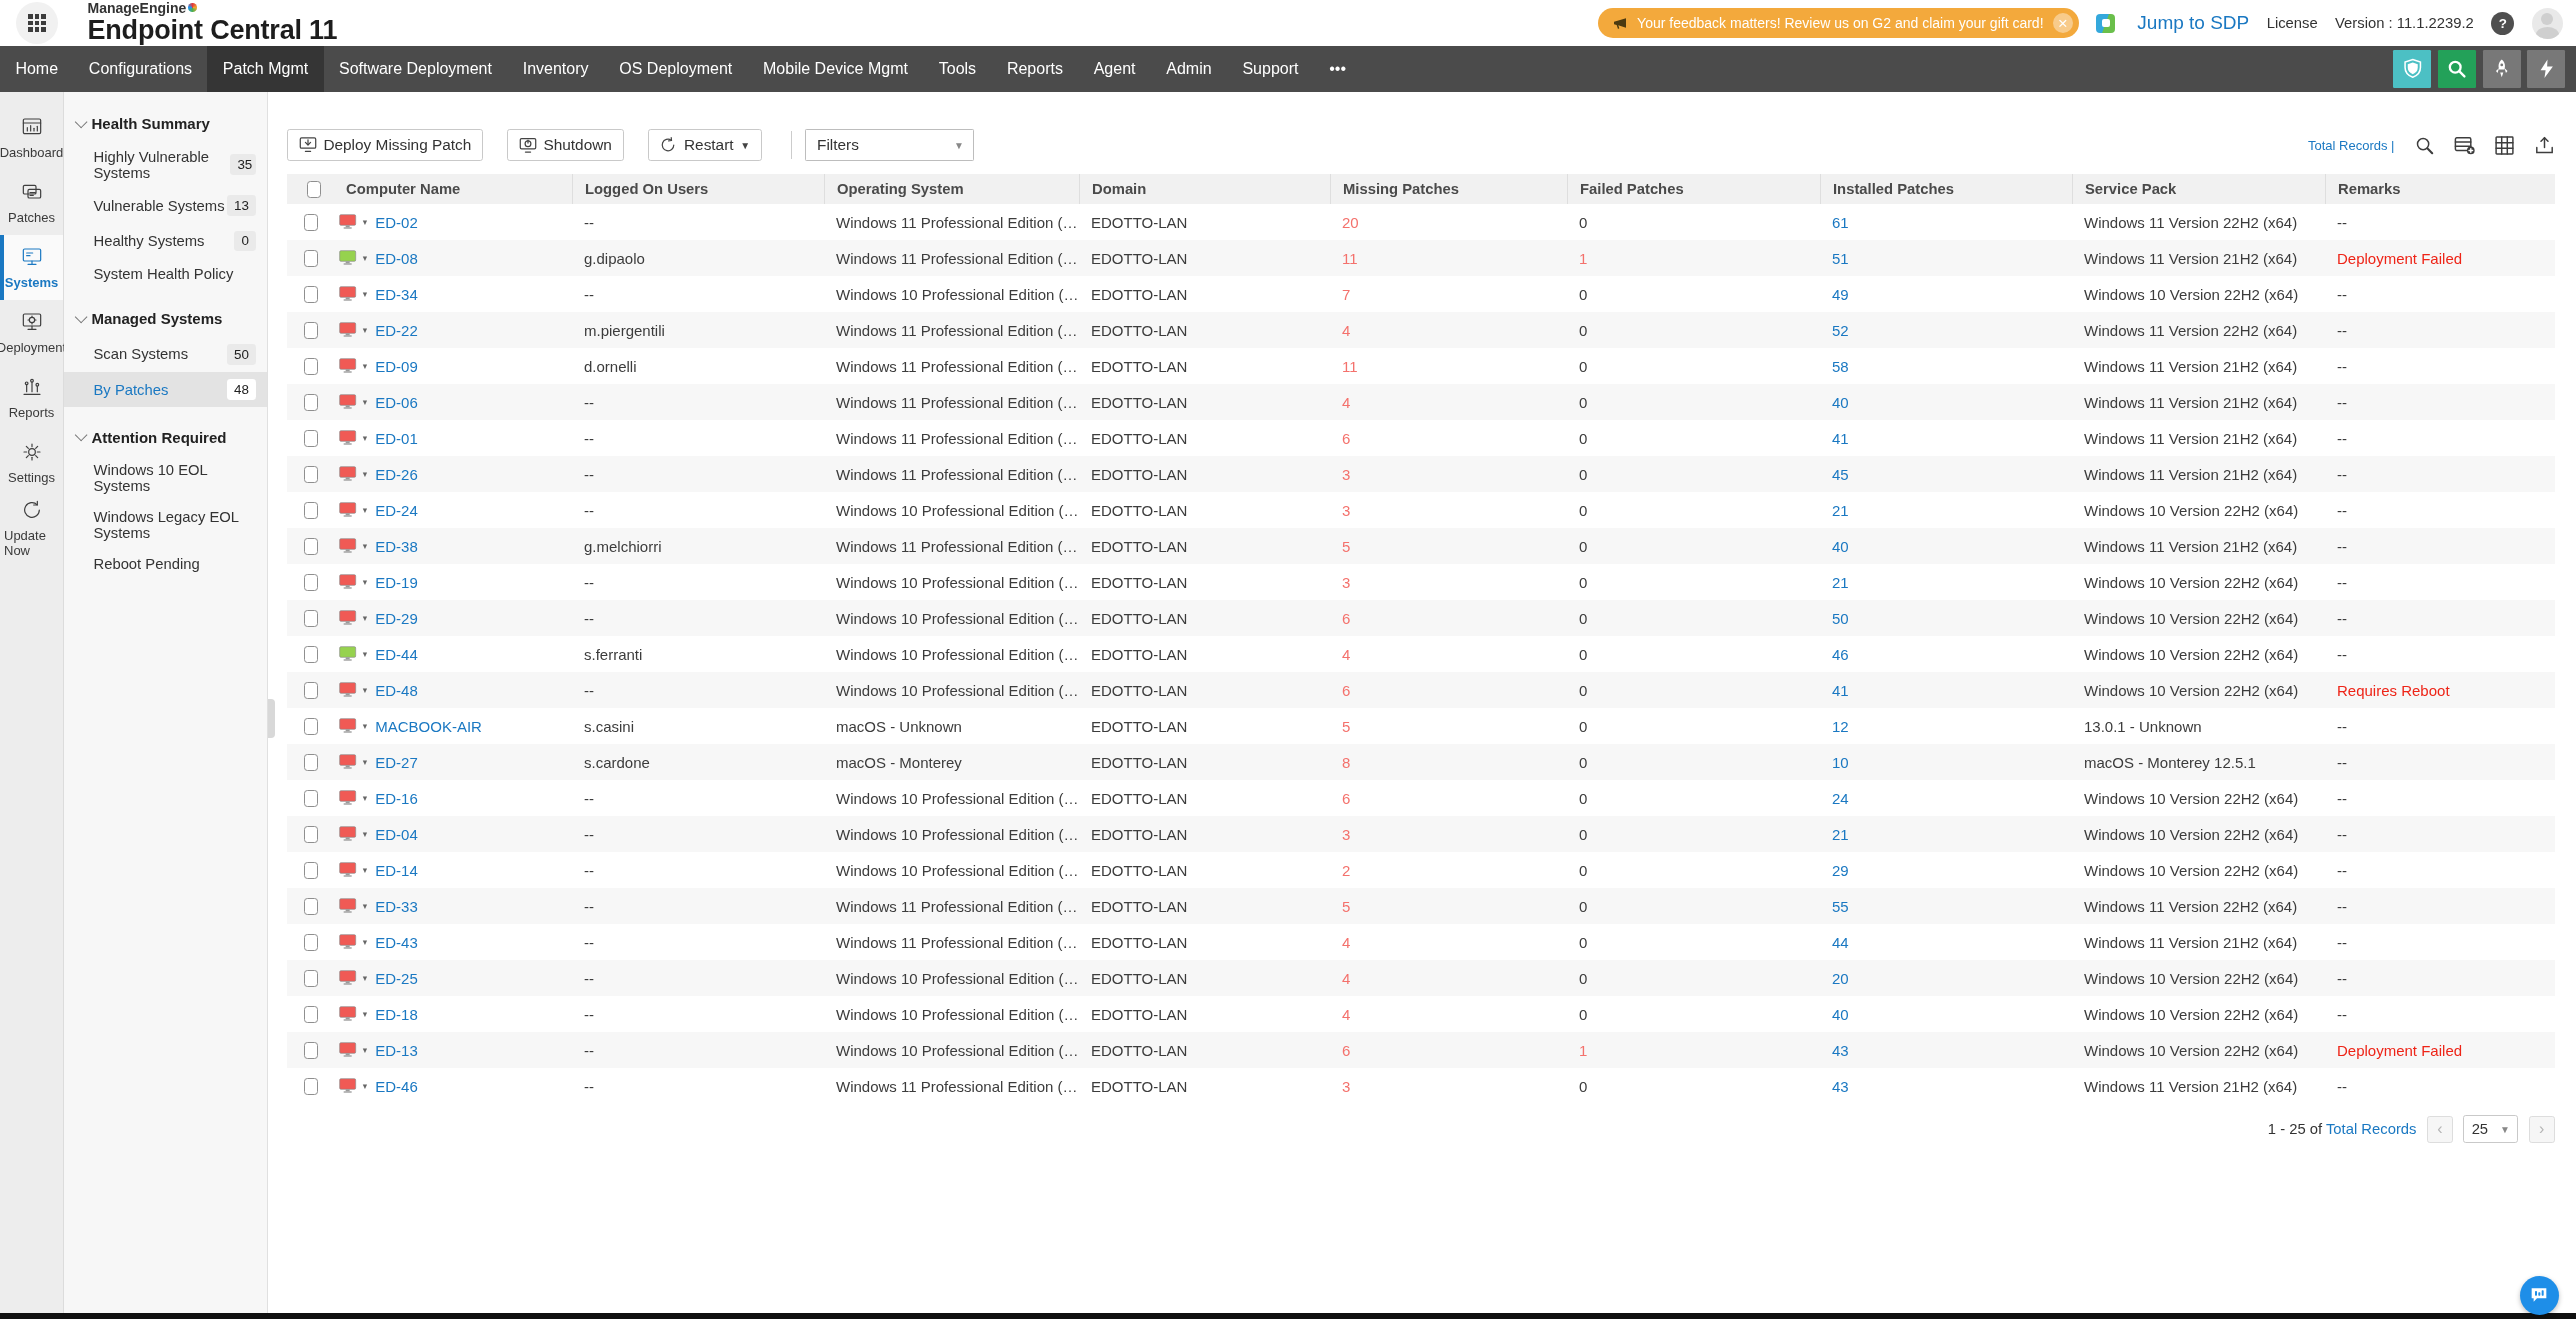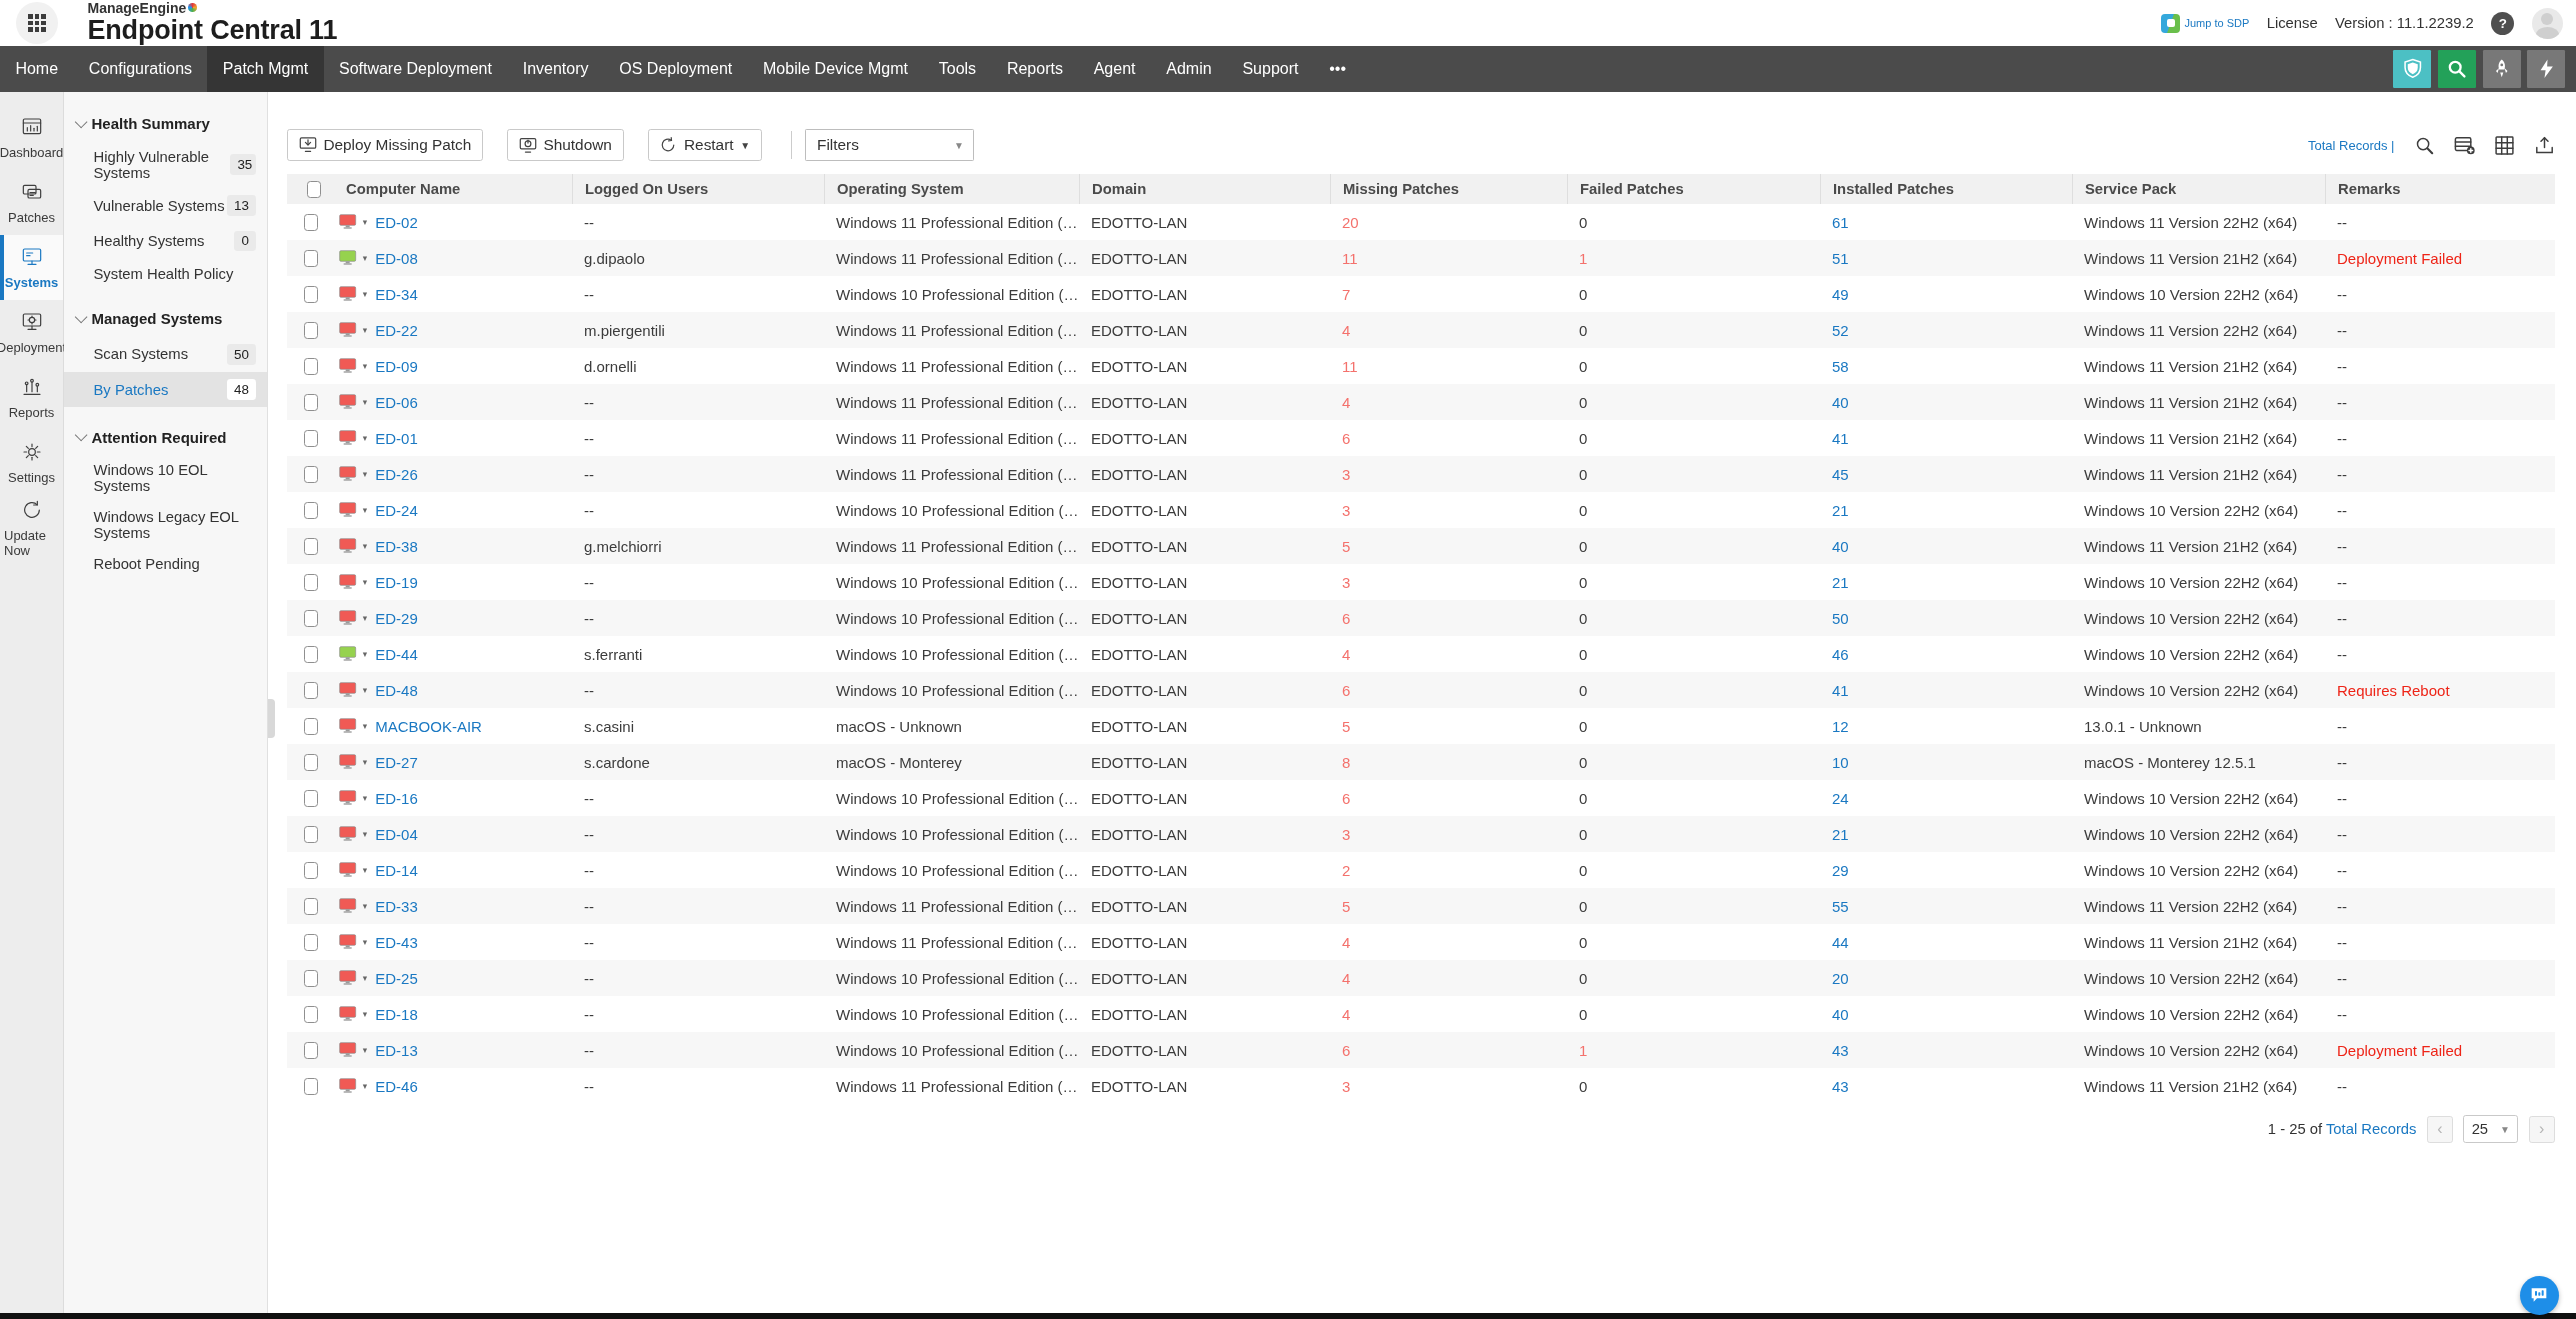--- a/index.html
+++ b/index.html
@@ -20,21 +20,21 @@
   .grid-glyph i{width:4.7px;height:4.7px;background:#3c3c3c;display:block}
   .logo-block{margin-left:29.5px;line-height:1.08}
   .brand{font-size:14px;font-weight:bold;color:#333;display:flex;align-items:center;gap:2px}
   .swirl{width:8.7px;height:8.7px;border-radius:50%;background:conic-gradient(#e2373c,#f0a32f,#4caf50,#2196f3,#e2373c);margin-top:-1.3px}
   .product{font-size:27px;font-weight:bold;color:#1d1d1d;letter-spacing:-0.2px}
   .top-right{margin-left:auto;display:flex;align-items:center;gap:17.4px}
   .fb-banner{height:30px;border-radius:15.4px;background:var(--banner-orange);display:flex;align-items:center;gap:9.4px;padding:0 6px 0 13.4px;color:#fff}
   .fb-banner .txt{font-size:14px}
   .megaphone{width:16px;height:16px;fill:#4c3a10}
   .fb-close{width:20px;height:20px;border-radius:50%;background:rgba(255,255,255,.4);color:#fff;display:grid;place-items:center;font-size:12.7px}
-  .sdp{display:flex;align-items:center;gap:4px;color:var(--link-blue);font-size:11px}
+  .sdp{display:flex;align-items:center;gap:22px;color:var(--link-blue);font-size:19px}
   .sdp-logo{width:19px;height:19px;border-radius:4px;background:linear-gradient(110deg,#34a8dc 48%,#6abf4b 52%);position:relative}
   .sdp-logo:after{content:"";position:absolute;inset:5.4px;background:#fff;border-radius:2px}
   .plain-link{color:#333;font-size:14.8px}
   .help-badge{width:23px;height:23px;border-radius:50%;background:#4f4f4f;color:#fff;display:grid;place-items:center;font-size:13.4px;font-weight:bold}
   .avatar{width:31px;height:31px;border-radius:50%;background:#e9e9e9;position:relative;overflow:hidden}
   .avatar:before{content:"";position:absolute;top:5.4px;left:9.4px;width:12px;height:12px;border-radius:50%;background:#cfcfcf}
   .avatar:after{content:"";position:absolute;top:19px;left:4px;width:23px;height:14.8px;border-radius:50% 50% 0 0;background:#cfcfcf}
 
   
   .navbar{height:46px;background:#4b4b4b;display:flex;align-items:stretch}
@@ -131,20 +131,27 @@
         </span>
     </div>
     <div class="logo-block">
       <div class="brand">
           <span>ManageEngine</span>
           <span class="swirl"></span>
         </div>
       <div class="product">Endpoint Central 11</div>
     </div>
     <div class="top-right">
+      <div class="fb-banner">
+        <svg class="megaphone" viewBox="0 0 24 24">
+            <path d="M3 10v4l4 1 2 6 2-1-1.6-4.6L21 19V5L7 9z"></path>
+          </svg>
+        <span class="txt">Your feedback matters! Review us on G2 and claim your gift card!</span>
+        <span class="fb-close">✕</span>
+      </div>
       <div class="sdp">
         <span class="sdp-logo"></span>
         <span>Jump to SDP</span>
       </div>
       <span class="plain-link">License</span>
       <span class="plain-link">Version : 11.1.2239.2</span>
       <span class="help-badge">?</span>
       <span class="avatar"></span>
     </div>
   </div>

